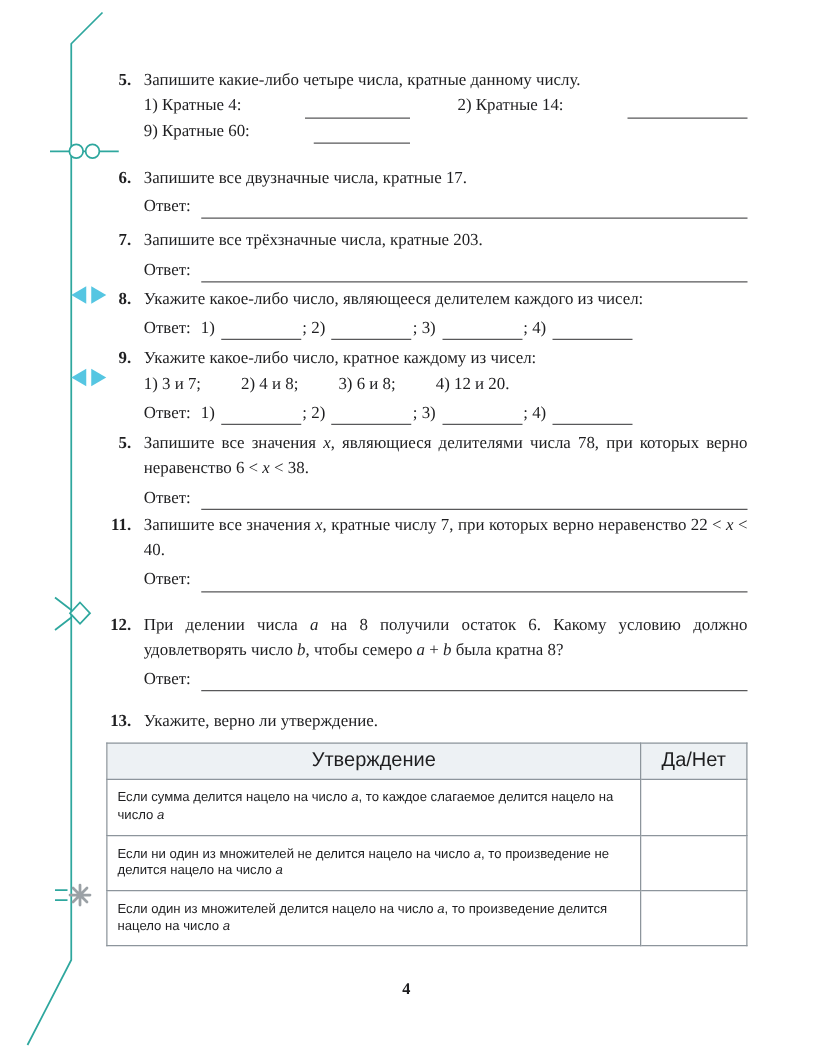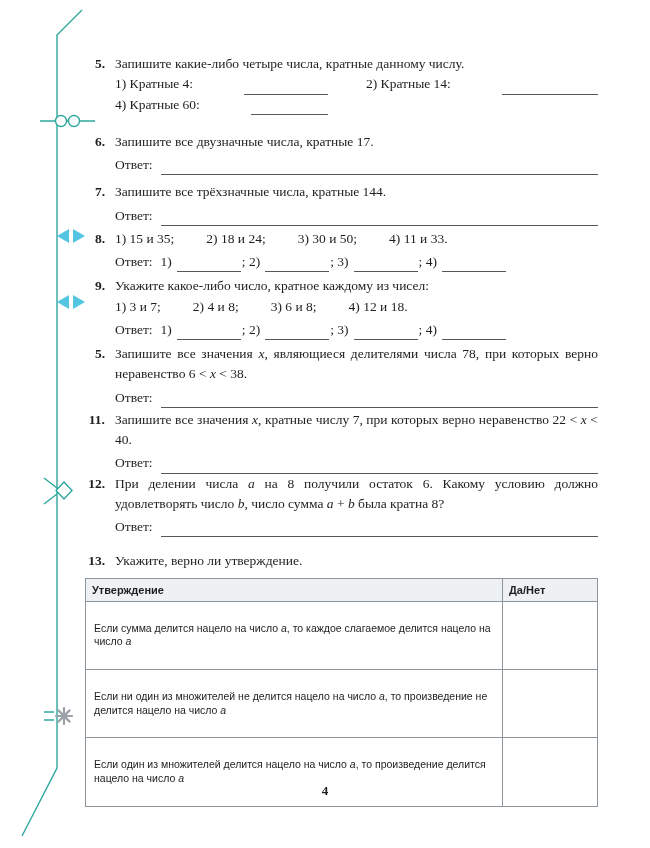--- a/index.html
+++ b/index.html
@@ -36,36 +36,36 @@
 
   .variants { display:flex; gap:32px; }
   .variants span { white-space:nowrap; }
 
   .ex5  { margin-bottom:17px; }
   .ex6  { margin-bottom:7px; }
   .ex7  { margin-bottom:3px; }
   .ex8  { margin-bottom:4px; }
   .ex9  { margin-bottom:4px; }
   .ex10 { margin-bottom:2px; }
-  .ex11 { margin-bottom:0; }
+  .ex11 { margin-bottom:16px; }
   .ex12 { margin-bottom:14px; }
   .ex13 { margin-bottom:5px; }
 
   .tbl {
     margin-left:-30px; margin-top:6px;
     width:513px;
     border-collapse:collapse;
     font-family:"Liberation Sans", sans-serif;
     font-size:10.5px; line-height:1.3;
     color:var(--text,#1e1e20);
   }
   .tbl th, .tbl td { border:1px solid var(--tborder,#8d959c); }
-  .tbl th { background:var(--thead,#edf1f4); font-weight:bold; font-size:11px; padding:4px 6px; text-align:left; }
-  .tbl td { padding:20px 8px; vertical-align:middle; text-align:left; }
-  .tbl .yn { width:95px; }
+  .tbl th { background:var(--thead,#edf1f4); font-weight:normal; font-size:16px; padding:4px 6px; text-align:center; }
+  .tbl td { padding:8px 8px; vertical-align:middle; text-align:left; }
+  .tbl .yn { width:85px; }
 
   .page-num { position:absolute; left:0; top:783px; width:650px; text-align:center; font-weight:bold; font-size:13px; }
 </style>
 </head>
 <body>
 
 <div class="page">
 
   <svg class="deco" viewBox="0 0 650 848" aria-hidden="true">
     <path class="rule-stroke" d="M82 10 L57 35 L57 768 L22 836"></path>
@@ -100,73 +100,68 @@
       <div class="items-grid">
         <div class="item">
           <span class="lbl">1) Кратные 4:</span>
             <span class="blank fill"></span>
         </div>
         <div class="item">
           <span class="lbl">2) Кратные 14:</span>
             <span class="blank fill"></span>
         </div>
         <div class="item">
-          <span class="lbl">4) Кратные 60:</span>
+          <span class="lbl">9) Кратные 60:</span>
             <span class="blank fill"></span>
         </div>
       </div>
     </section>
 
     <section class="ex ex6">
       <span class="num">6.</span>
       <p class="text">Запишите все двузначные числа, кратные 17.</p>
       <div class="answer-row">
         <span class="alabel">Ответ:</span>
           <span class="blank fill"></span>
       </div>
     </section>
 
     <section class="ex ex7">
       <span class="num">7.</span>
-      <p class="text">Запишите все трёхзначные числа, кратные 144.</p>
+      <p class="text">Запишите все трёхзначные числа, кратные 203.</p>
       <div class="answer-row">
         <span class="alabel">Ответ:</span>
           <span class="blank fill"></span>
       </div>
     </section>
 
     <section class="ex ex8">
       <span class="num">8.</span>
-      <div class="variants">
-        <span>1) 15 и 35;</span>
-        <span>2) 18 и 24;</span>
-        <span>3) 30 и 50;</span>
-        <span>4) 11 и 33.</span>
-      </div>
+      <p class="text">Укажите какое-либо число, являющееся делителем каждого из чисел:</p>
       <div class="answer-row">
         <span class="alabel">Ответ:</span>
         <span class="nlbl">1)</span>
           <span class="blank w"></span>
         <span class="nlbl">; 2)</span>
           <span class="blank w"></span>
         <span class="nlbl">; 3)</span>
           <span class="blank w"></span>
         <span class="nlbl">; 4)</span>
           <span class="blank w"></span>
       </div>
     </section>
 
     <section class="ex ex9">
       <span class="num">9.</span>
       <p class="text">Укажите какое-либо число, кратное каждому из чисел:</p>
       <div class="variants">
         <span>1) 3 и 7;</span>
         <span>2) 4 и 8;</span>
         <span>3) 6 и 8;</span>
-        <span>4) 12 и 18.</span>
+        <span>4) 12 и 20.</span>
       </div>
       <div class="answer-row">
         <span class="alabel">Ответ:</span>
         <span class="nlbl">1)</span>
           <span class="blank w"></span>
         <span class="nlbl">; 2)</span>
           <span class="blank w"></span>
         <span class="nlbl">; 3)</span>
           <span class="blank w"></span>
         <span class="nlbl">; 4)</span>
@@ -187,21 +182,21 @@
       <span class="num">11.</span>
       <p class="text"><span>Запишите все значения </span><i>x</i><span>, кратные числу 7, при которых верно неравенство 22 &lt; </span><i>x</i><span> &lt; 40.</span></p>
       <div class="answer-row">
         <span class="alabel">Ответ:</span>
           <span class="blank fill"></span>
       </div>
     </section>
 
     <section class="ex ex12">
       <span class="num">12.</span>
-      <p class="text"><span>При делении числа </span><i>a</i><span> на 8 получили остаток 6. Какому условию должно удовлетворять число </span><i>b</i><span>, число сумма </span><i>a</i><span> + </span><i>b</i><span> была кратна 8?</span></p>
+      <p class="text"><span>При делении числа </span><i>a</i><span> на 8 получили остаток 6. Какому условию должно удовлетворять число </span><i>b</i><span>, чтобы семеро </span><i>a</i><span> + </span><i>b</i><span> была кратна 8?</span></p>
       <div class="answer-row">
         <span class="alabel">Ответ:</span>
           <span class="blank fill"></span>
       </div>
     </section>
 
     <section class="ex ex13">
       <span class="num">13.</span>
       <p class="text">Укажите, верно ли утверждение.</p>
       <table class="tbl">

